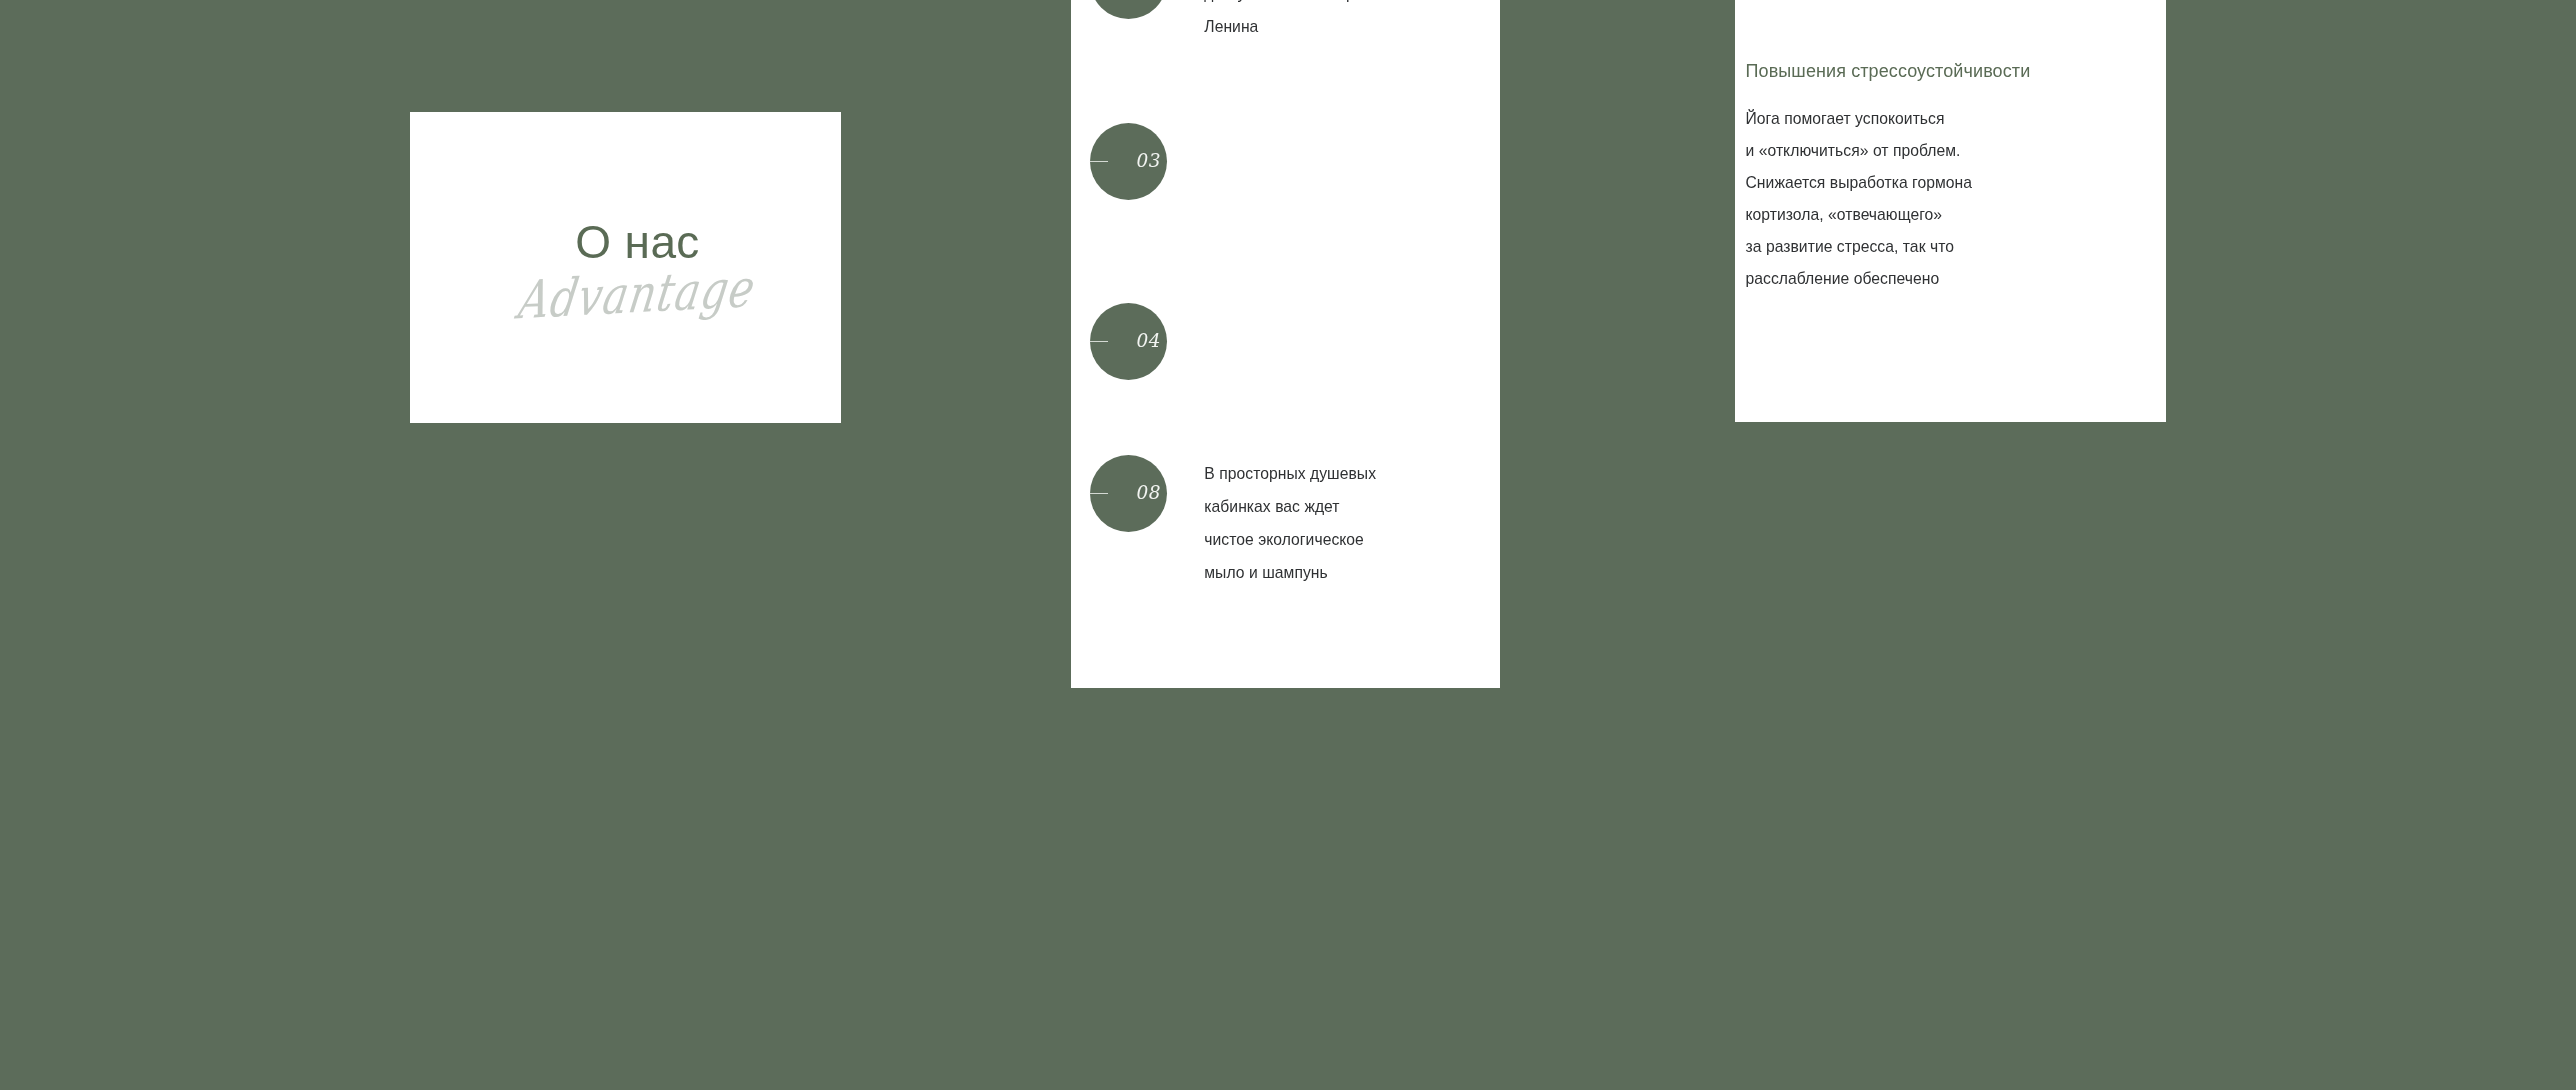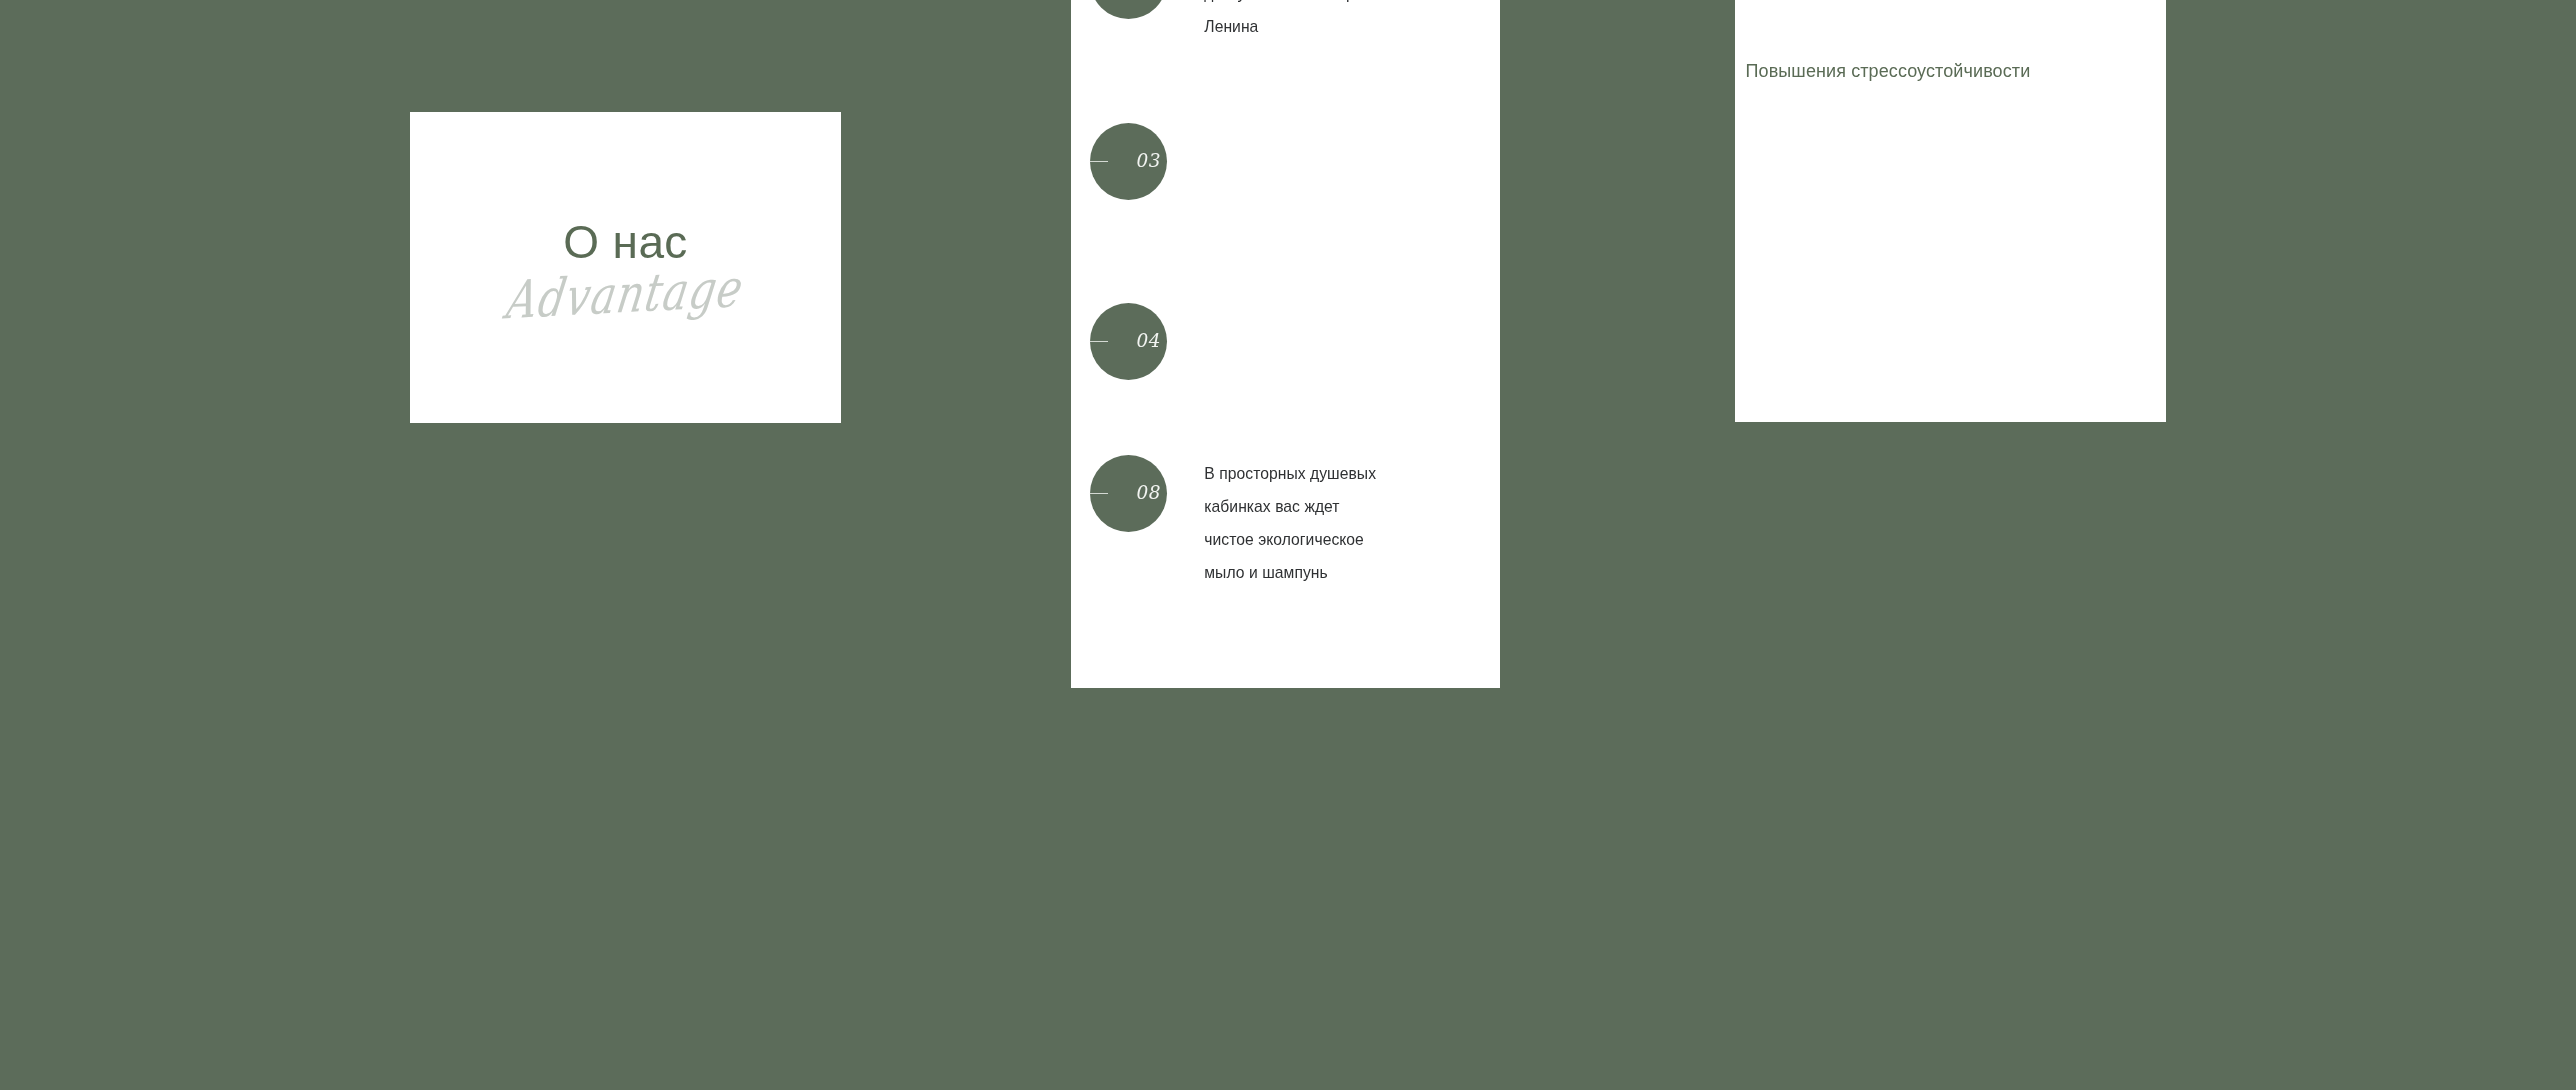--- a/index.html
+++ b/index.html
@@ -33,21 +33,21 @@
 
   
   #card-about {
     left: 410px;
     top: 112px;
     width: 431px;
     height: 311px;
   }
   .about-inner {
     position: absolute;
-    left: 0;
+    left: 12px;
     top: 0;
     width: 100%;
     height: 100%;
     display: flex;
     flex-direction: column;
     align-items: center;
     justify-content: center;
   }
   .about-title {
     font-family: "Liberation Sans", "DejaVu Sans", sans-serif;
@@ -218,17 +218,23 @@
 мыло и шампунь</div>
       </li>
 
     </ul>
   </section>
 
   <section class="card" id="card-stress">
 
     <div class="stress-body">
       <h2 class="stress-heading">Повышения стрессоустойчивости</h2>
+      <p class="stress-paragraph">Йога помогает успокоиться
+и «отключиться» от проблем.
+Снижается выработка гормона
+кортизола, «отвечающего»
+за развитие стресса, так что
+расслабление обеспечено</p>
     </div>
   </section>
 
 </div>
 
 
 </body></html>

